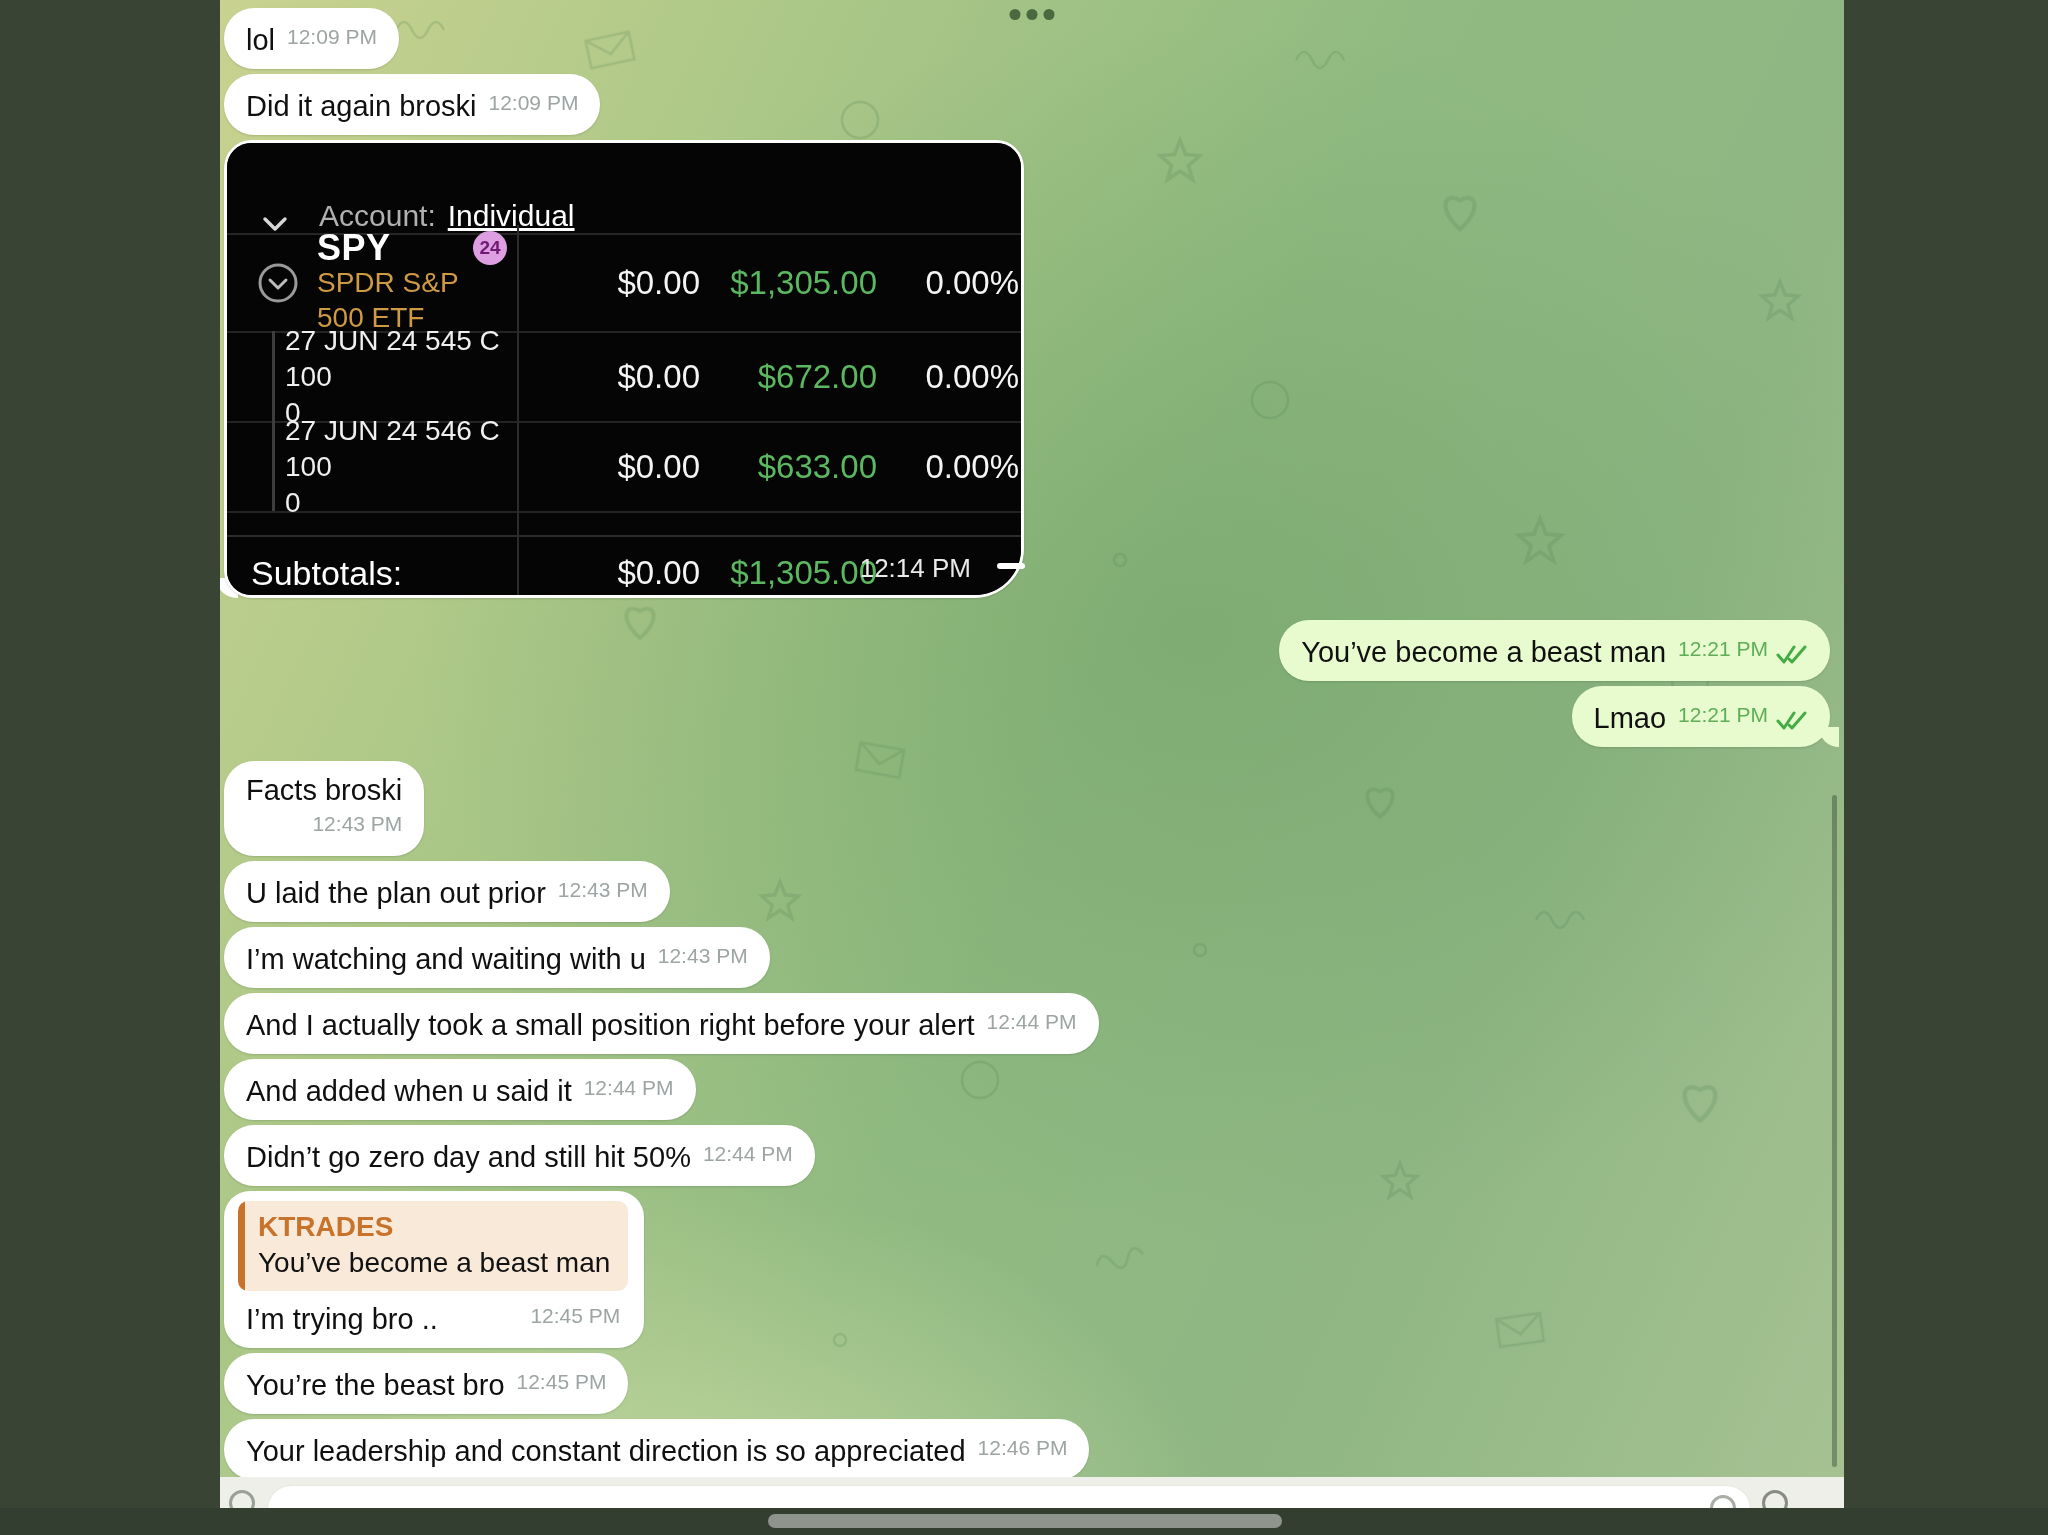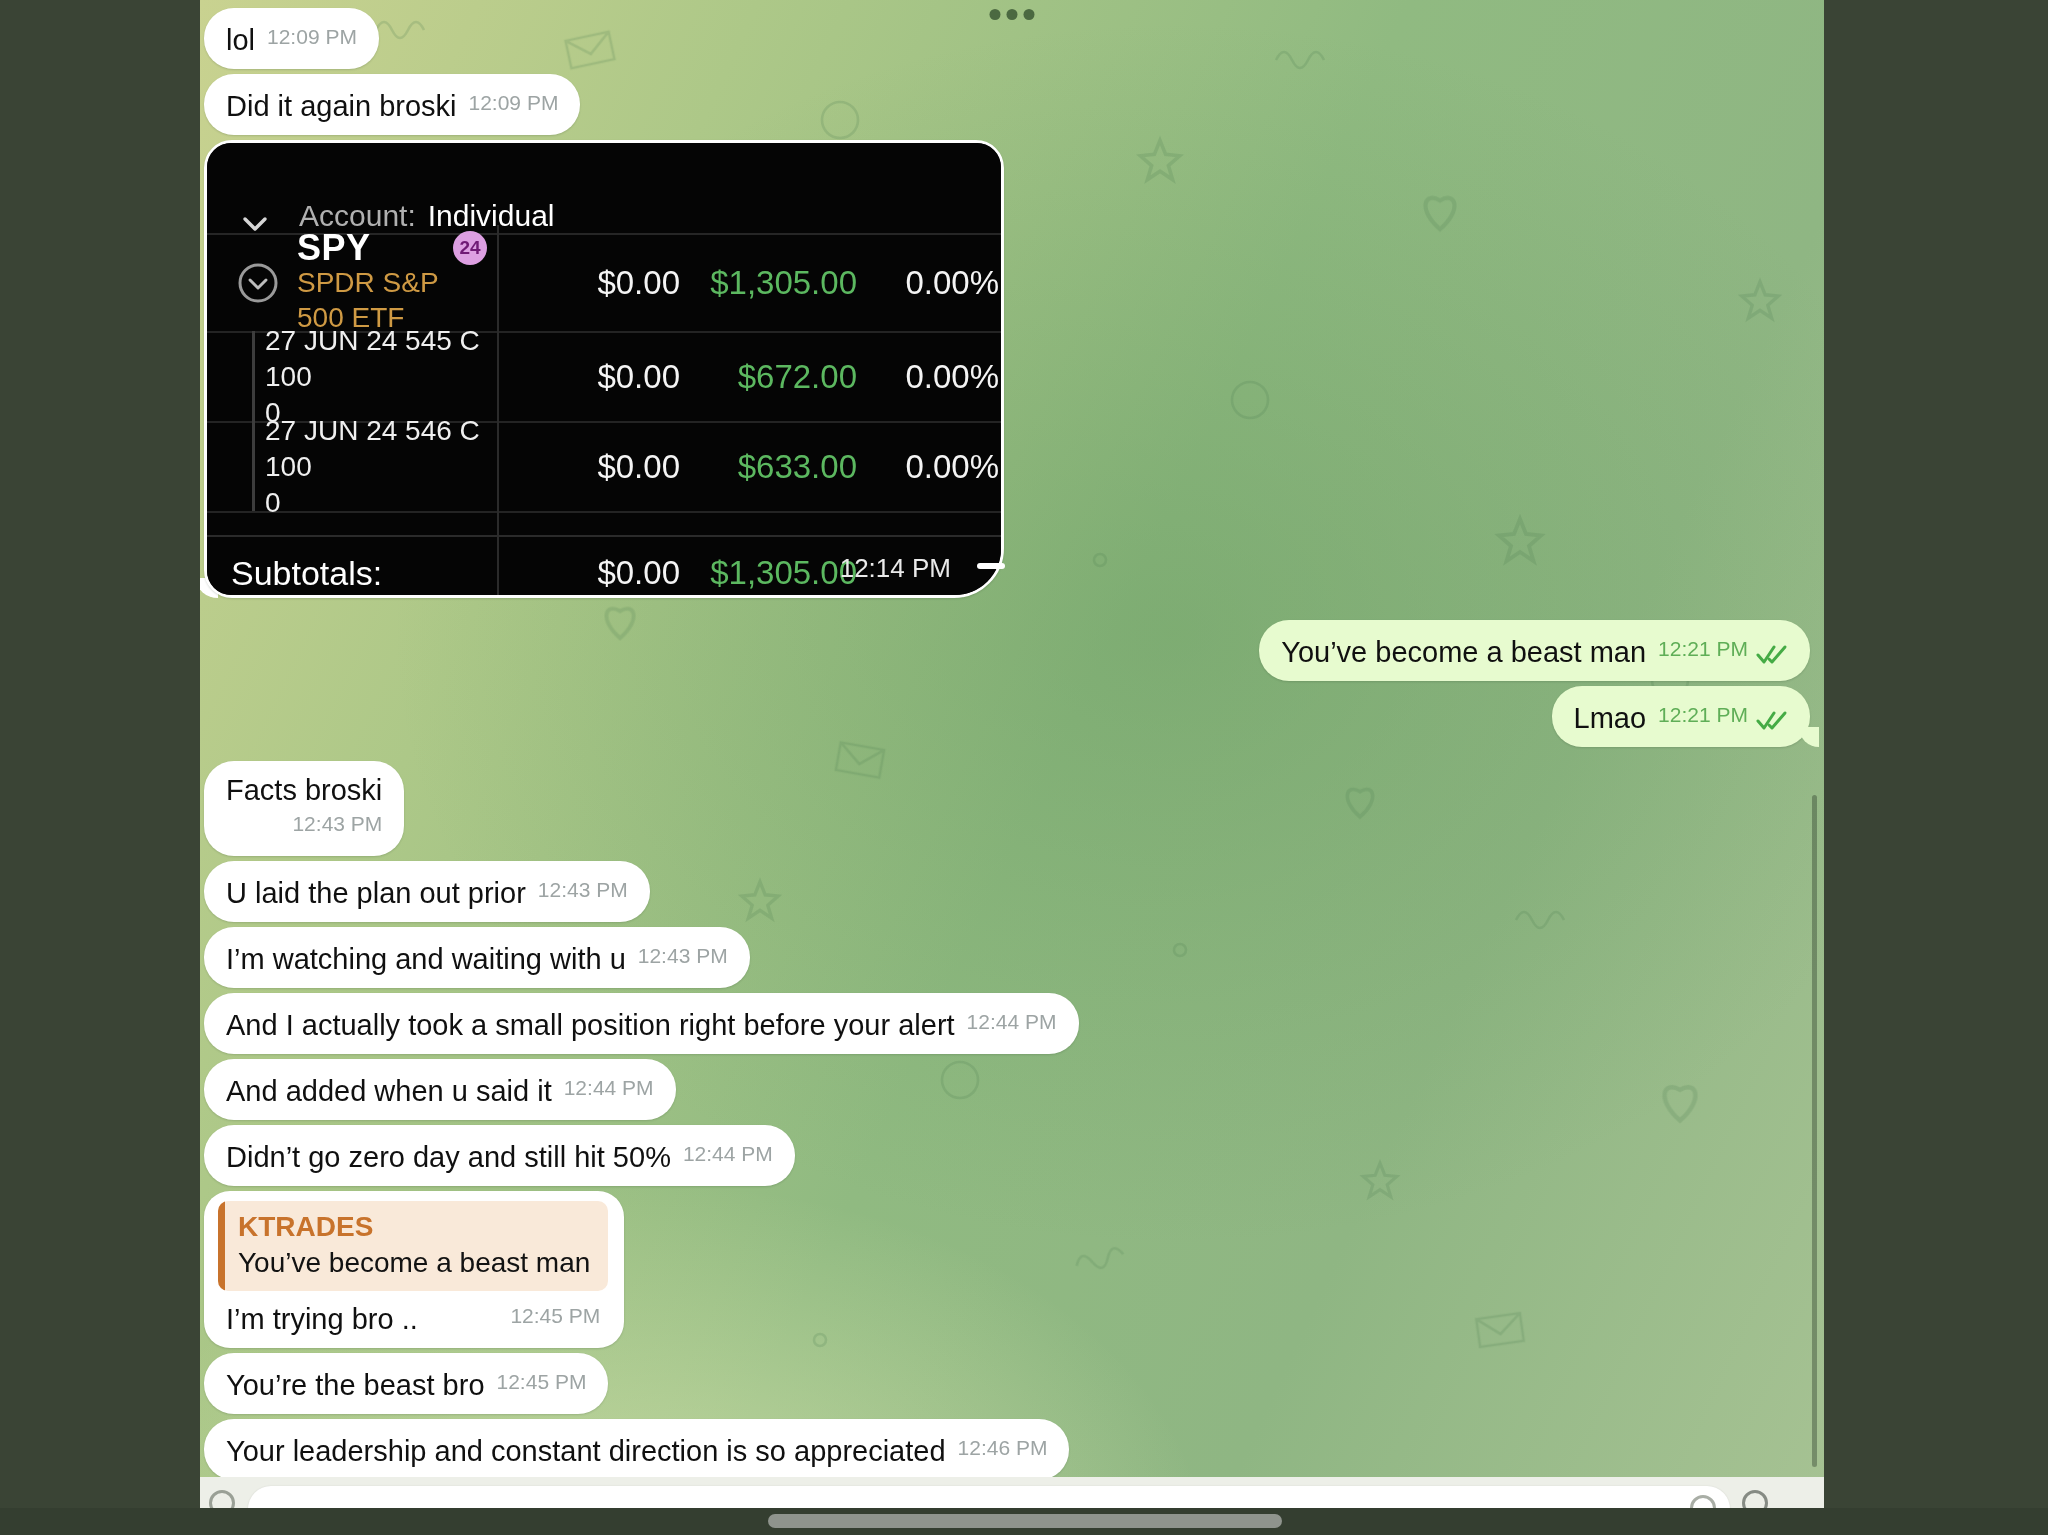--- a/index.html
+++ b/index.html
@@ -1,21 +1,21 @@
 <!DOCTYPE html>
 <html><head>
 <meta charset="utf-8">
 <style>
   html,body{margin:0;padding:0;background:#2c3329;}
   *{box-sizing:border-box;}
   .screen{position:relative;width:2048px;height:1535px;background:#3a4435;overflow:hidden;
           font-family:"Liberation Sans","DejaVu Sans",sans-serif;}
 
   
-  .chat-area{position:absolute;left:200px;top:0;width:1624px;height:1508px;overflow:hidden;
+  .chat-area{position:absolute;left:220px;top:0;width:1624px;height:1508px;overflow:hidden;
     background:
       radial-gradient(900px 620px at 28% 104%, rgba(232,238,183,.60), rgba(232,238,183,0) 62%),
       radial-gradient(1150px 900px at 60% 42%, rgba(98,152,92,.40), rgba(98,152,92,0) 68%),
       linear-gradient(115deg,#c9d290 0%,#adc888 24%,#90ba81 52%,#8fb683 74%,#a6c293 100%);}
   .doodles{position:absolute;inset:0;z-index:0;}
 
   .scroll-dots{position:absolute;top:9px;left:50%;transform:translateX(-50%);display:flex;gap:6px;z-index:2;}
   .scroll-dots i{width:11px;height:11px;border-radius:50%;background:#36522f;opacity:.8;}
 
   .messages{position:absolute;inset:0;z-index:1;display:flex;flex-direction:column;
@@ -46,21 +46,21 @@
 
   
   .msg.image-msg{padding:0;background:#000;border:3px solid #fff;width:800px;height:458px;
        border-radius:28px 28px 50px 28px;display:block;}
   .tp{position:relative;width:100%;height:100%;border-radius:24px 24px 46px 24px;overflow:hidden;
       background:#050505;color:#f2f2f2;}
   .tp::after{content:'';position:absolute;left:290px;top:82px;bottom:0;width:2px;background:#2b2b2b;}
   .tp-header{height:92px;display:flex;align-items:flex-end;border-bottom:2px solid #262626;font-size:30px;}
   .tp-header svg{margin-left:34px;}
   .tp-acct-label{color:#b0b0b0;margin-left:30px;}
-  .tp-acct-value{color:#fff;margin-left:12px;}
+  .tp-acct-value{color:#fff;margin-left:12px;text-decoration:underline;}
   .tp-row{display:flex;align-items:center;}
   .tp-name{width:290px;position:relative;display:flex;align-items:center;height:100%;}
   .tp-vals{flex:1;display:grid;grid-template-columns:183px 177px 1fr;align-items:center;
            font-size:33px;color:#f4f4f4;}
   .v1,.v2,.v3{text-align:right;}
   .v2{color:#5cb860;}
   .v3{padding-right:2px;}
   .tp-pos{height:96px;}
   .tp-expander{margin-left:30px;flex:0 0 auto;display:flex;}
   .tp-sym-wrap{flex:1;margin-left:18px;padding-right:10px;}

